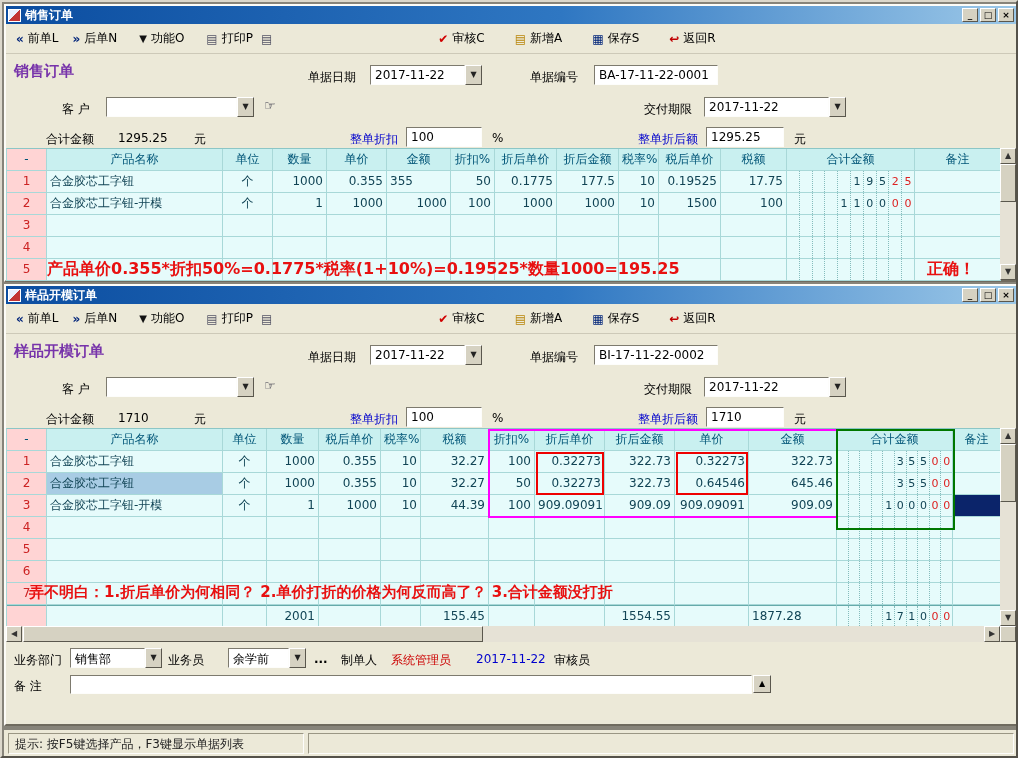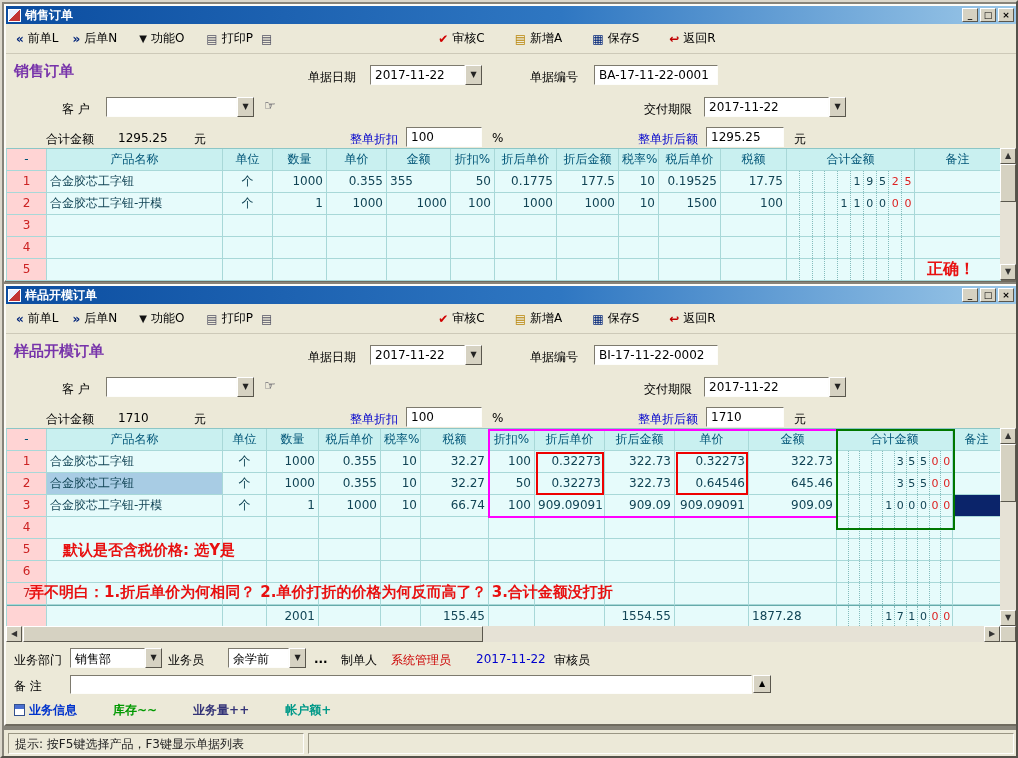--- a/index.html
+++ b/index.html
@@ -341,20 +341,21 @@
             <span class="dg"></span>
             <span class="dg"></span>
             <span class="dg"></span>
             <span class="dg"></span>
             <span class="dg"></span>
             <span class="dg"></span>
             <span class="dg"></span>
           </div>
           <div class="td" style="width: 86px; text-align: left;"></div>
         </div>
+        <div class="ann" style="left: 40px; top: 110px; font-size: 16px;">产品单价0.355*折扣50%=0.1775*税率(1+10%)=0.19525*数量1000=195.25</div>
         <div class="ann" style="left: 920px; top: 110px; font-size: 16px;">正确！</div>
       </div>
     <div class="vscroll">
       <div class="sbtn">▲</div>
       <div class="vthumb" style="top:16px;height:38px"></div>
       <div class="sbtn bottom">▼</div>
     </div>
   </div>
 </div>
 
@@ -509,21 +510,21 @@
           </div>
           <div class="td" style="width: 48px; text-align: left;"></div>
         </div>
         <div class="tr">
           <div class="td numcol" style="width: 40px; text-align: center;">3</div>
           <div class="td" style="width: 176px; text-align: left;">合金胶芯工字钮-开模</div>
           <div class="td" style="width: 44px; text-align: center;">个</div>
           <div class="td" style="width: 52px; text-align: right;">1</div>
           <div class="td" style="width: 62px; text-align: right;">1000</div>
           <div class="td" style="width: 40px; text-align: right;">10</div>
-          <div class="td" style="width: 68px; text-align: right;">66.74</div>
+          <div class="td" style="width: 68px; text-align: right;">44.39</div>
           <div class="td" style="width: 46px; text-align: right;">100</div>
           <div class="td" style="width: 70px; text-align: right;">909.09091</div>
           <div class="td" style="width: 70px; text-align: right;">909.09</div>
           <div class="td" style="width: 74px; text-align: right;">909.09091</div>
           <div class="td" style="width: 88px; text-align: right;">909.09</div>
           <div class="td digits" style="width: 116px;">
             <span class="dg"></span>
             <span class="dg"></span>
             <span class="dg"></span>
             <span class="dg"></span>
@@ -668,21 +669,20 @@
             <span class="dg">0</span>
             <span class="dg dec">0</span>
             <span class="dg dec">0</span>
           </div>
           <div class="td" style="width: 48px; text-align: left;"></div>
         </div>
         <div class="hlbox" style="left: 481px; top: 0px; width: 350px; height: 89px; border-color: rgb(255, 0, 255);"></div>
         <div class="hlbox" style="left: 829px; top: 0px; width: 119px; height: 101px; border-color: rgb(0, 119, 0);"></div>
         <div class="hlbox" style="left: 529px; top: 23px; width: 68px; height: 43px; border-color: rgb(238, 0, 0);"></div>
         <div class="hlbox" style="left: 669px; top: 23px; width: 72px; height: 43px; border-color: rgb(238, 0, 0);"></div>
-        <div class="ann" style="left: 56px; top: 112px; font-size: 15px;">默认是否含税价格: 选Y是</div>
         <div class="ann" style="left: 22px; top: 154px; font-size: 15px;">弄不明白：1.折后单价为何相同？ 2.单价打折的价格为何反而高了？ 3.合计金额没打折</div>
       </div>
     <div class="vscroll">
       <div class="sbtn">▲</div>
       <div class="vthumb" style="top:16px;height:58px"></div>
       <div class="sbtn bottom">▼</div>
     </div>
   </div>
   <div class="hscroll">
     <div class="sbtn" style="position:absolute;left:0;top:0">◀</div>
@@ -704,20 +704,19 @@
     <span class="flbl" style="left:308px;top:10px;font-weight:bold">...</span>
     <span class="flbl" style="left:335px;top:10px">制单人</span>
     <span class="flbl red" style="left:385px;top:10px">系统管理员</span>
     <span class="flbl bluetxt" style="left:470px;top:10px">2017-11-22</span>
     <span class="flbl" style="left:548px;top:10px">审核员</span>
 
     <span class="flbl" style="left:8px;top:36px">备  注</span>
     <span class="tfield" style="left:64px;top:33px;width:682px;height:19px"></span>
     <span class="smallbtn" style="left:747px;top:33px">▲</span>
 
-    <div style="position:absolute;left:8px;top:60px;white-space:nowrap"><span class="linkicon"></span><span class="flink" style="color: rgb(0, 51, 204);">业务信息</span><span class="flink" style="color: rgb(0, 153, 0);">库存~~</span><span class="flink" style="color: rgb(51, 51, 119);">业务量++</span><span class="flink" style="color: rgb(0, 153, 136);">帐户额+</span></div>
   </div>
 </div>
 
 <div class="statusbar">
   <span class="spanel" style="left:4px;width:296px">提示:  按F5键选择产品，F3键显示单据列表</span>
   <span class="spanel" style="left:304px;width:706px"></span>
 </div>
 
 </body></html>

